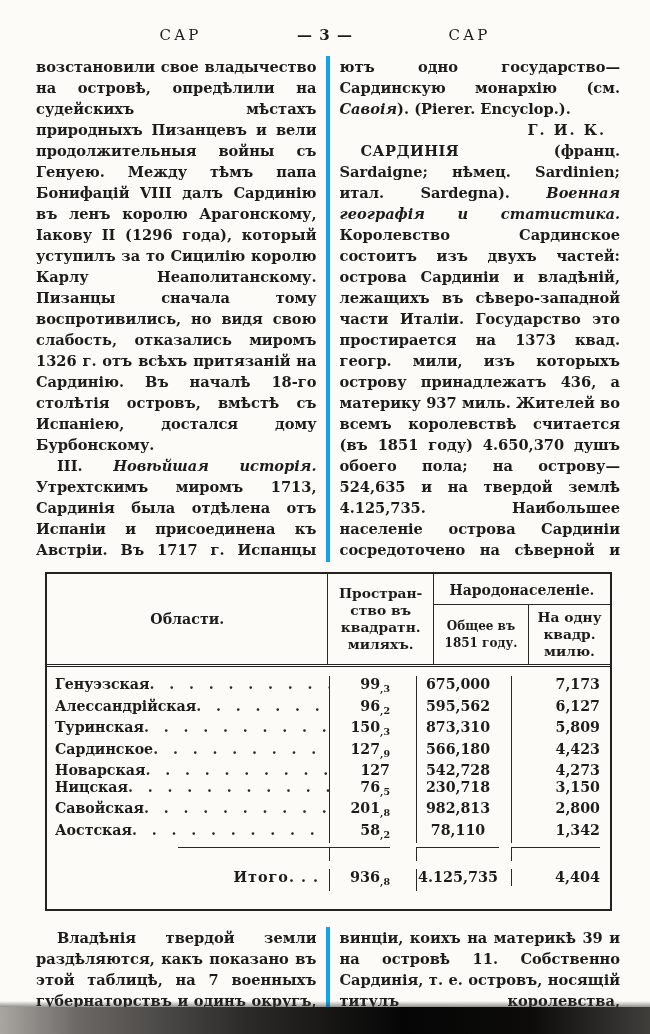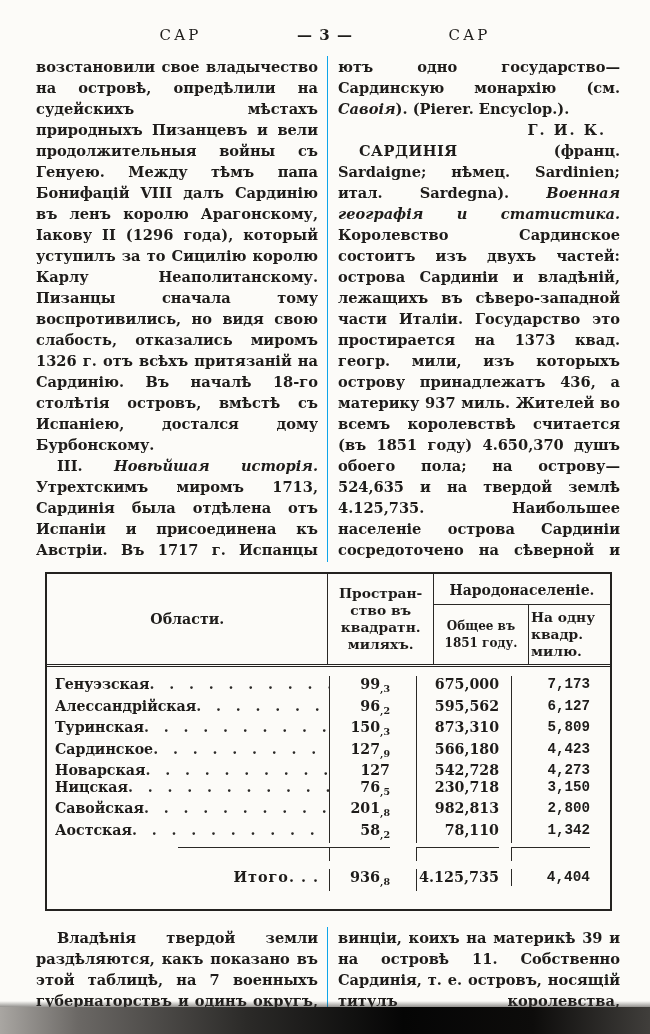--- a/index.html
+++ b/index.html
@@ -22,21 +22,21 @@
     display:flex;
   }
   .runhead .half{flex:1;text-align:center;font-weight:normal;letter-spacing:3px;font-size:15px;}
   .runhead .pageno{
     position:absolute;left:0;right:0;top:0;text-align:center;
     font-weight:600;letter-spacing:1px;font-size:15px;
   }
   
   .cols{display:flex;margin:0 30px 0 36px;}
   .cols .col{width:288px;font-size:14.6px;line-height:21px;}
-  .cols .col.left{padding-right:9px;border-right:1px solid #0ea5e9;}
+  .cols .col.left{padding-right:9px;border-right:4px solid #0ea5e9;}
   .cols .col.rightc{padding-left:10px;}
   .cols.top{height:506px;overflow:hidden;}
   .cols.bottom{height:152px;overflow:hidden;margin-top:16px;}
   .para{margin:0;text-align:justify;}
   .para.indent{text-indent:21px;}
   .para.rightal{text-align:right;padding-right:14px;letter-spacing:2px;}
   .it{font-style:italic;}
   .hv{font-weight:bold;letter-spacing:0.5px;}
   
   .tablewrap{margin:10px 30px 0 45px;}
@@ -53,30 +53,30 @@
     display:flex;flex-direction:column;align-items:center;justify-content:center;
     text-align:center;line-height:17px;font-size:13.8px;padding:6px 2px;
   }
   .hc34{width:177px;display:flex;flex-direction:column;}
   .pophead{
     text-align:center;padding:8px 0 6px 0;
     border-bottom:1px solid #2a2826;font-size:14px;
   }
   .popsub{flex:1;display:flex;}
   .hc3{width:94px;display:flex;align-items:center;justify-content:center;text-align:center;line-height:17px;font-size:12px;padding:4px 3px;box-sizing:border-box;}
-  .hc4{flex:1;border-left:1px solid #2a2826;display:flex;align-items:center;justify-content:center;text-align:left;line-height:17px;font-size:13.8px;padding:4px 2px;box-sizing:border-box;}
+  .hc4{flex:1;border-left:1px solid #2a2826;display:flex;align-items:center;justify-content:center;text-align:center;line-height:17px;font-size:13.8px;padding:4px 2px;box-sizing:border-box;}
   .tbody{padding-top:9px;}
   .trow{display:flex;line-height:16.5px;}
   .bc1{width:282px;display:flex;overflow:hidden;padding-left:8px;box-sizing:border-box;}
   .rname{white-space:nowrap;}
   .dots{flex:1;overflow:hidden;white-space:nowrap;color:#2a2826;}
   .dots::after{content:" .\00a0\00a0\00a0.\00a0\00a0\00a0.\00a0\00a0\00a0.\00a0\00a0\00a0.\00a0\00a0\00a0.\00a0\00a0\00a0.\00a0\00a0\00a0.\00a0\00a0\00a0.\00a0\00a0\00a0.\00a0\00a0\00a0.\00a0\00a0\00a0.\00a0\00a0\00a0.\00a0\00a0\00a0.";}
   .bc2{width:88px;border-left:1px solid #2a2826;border-right:1px solid #2a2826;text-align:right;padding-right:26px;box-sizing:border-box;}
-  .bc3{width:94px;text-align:right;padding-right:12px;box-sizing:border-box;}
-  .bc4{flex:1;border-left:1px solid #2a2826;text-align:right;padding-right:20px;box-sizing:border-box;font-family:Liberation Mono, monospace;}
+  .bc3{width:94px;text-align:center;padding-right:12px;box-sizing:border-box;}
+  .bc4{flex:1;border-left:1px solid #2a2826;text-align:right;padding-right:10px;box-sizing:border-box;}
   sub.frac{font-size:9.5px;vertical-align:-3px;letter-spacing:0;}
   
   .seprow{display:flex;height:14px;margin-top:4px;}
   .seprow .bc1 .halfline{border-top:1px solid #2a2826;margin-left:45%;width:55%;height:0;}
   .seprow .bc2,.seprow .bc3,.seprow .bc4{border-top:0;}
   .sline{border-top:1px solid #2a2826;height:0;width:100%;}
   .totalrow{display:flex;height:40px;align-items:flex-start;padding-top:8px;font-size:14.4px;}
   .totlabel{width:282px;text-align:right;padding-right:10px;box-sizing:border-box;letter-spacing:1px;}
   
   .scanshadow{

